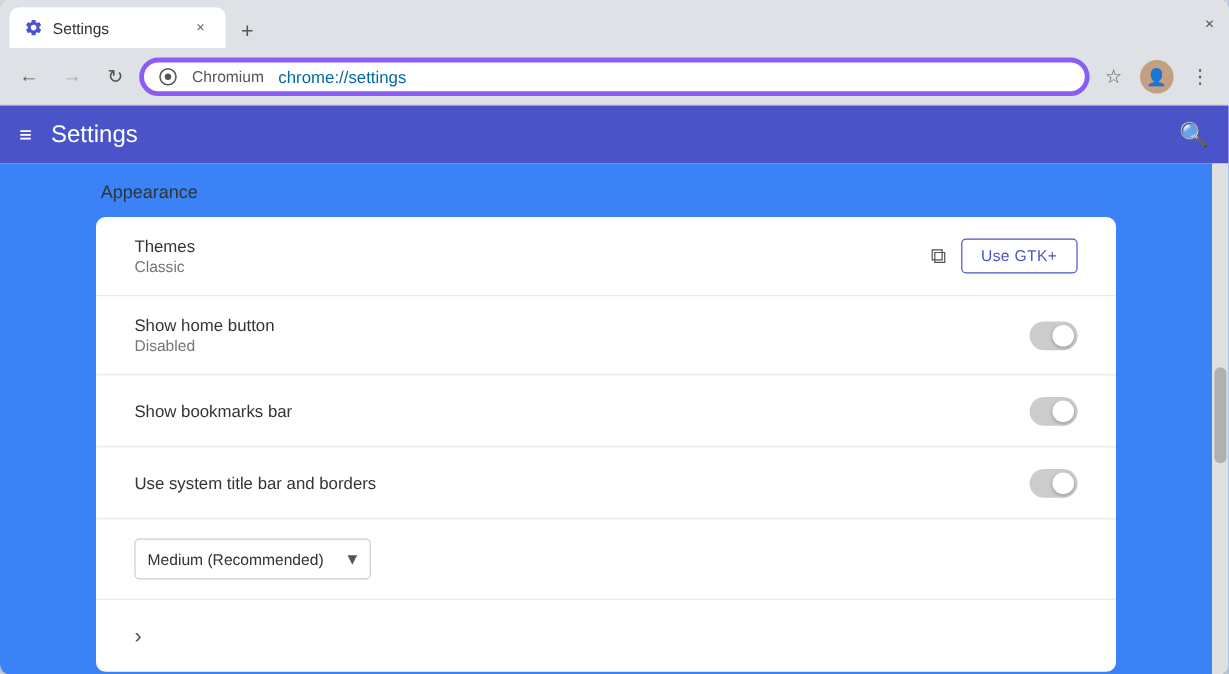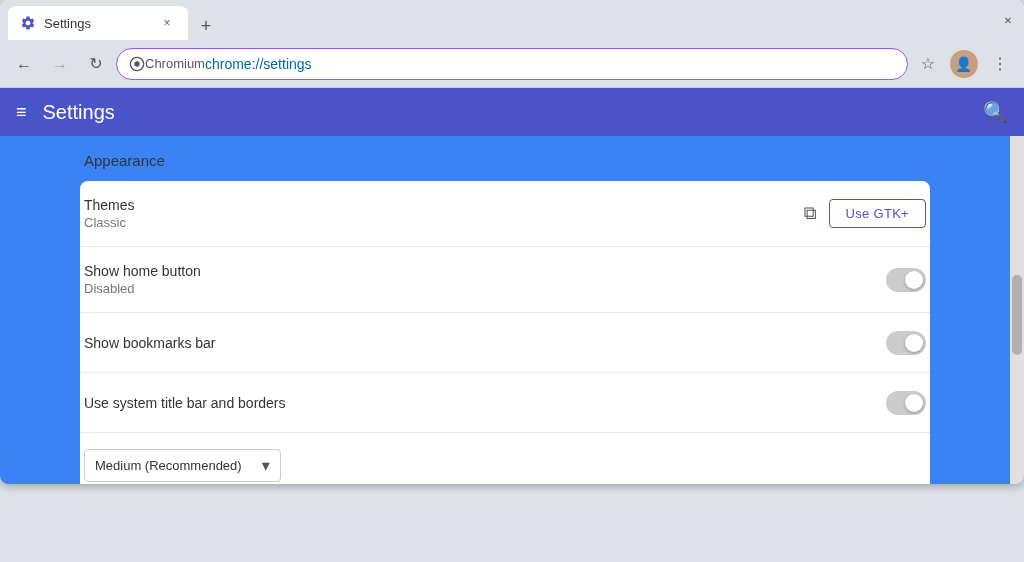--- a/index.html
+++ b/index.html
@@ -7,21 +7,21 @@
       font-family: 'Segoe UI', Arial, sans-serif;
       background: #dee1e6;
       width: 1024px;
       height: 562px;
       overflow: hidden;
     }
 
     
     .browser-window {
       width: 1024px;
-      height: 484px;
+      height: 562px;
       border-radius: 8px;
       overflow: hidden;
       display: flex;
       flex-direction: column;
       box-shadow: 0 2px 10px rgba(0,0,0,0.3);
       background: #fff;
     }
 
     
     .title-bar {
@@ -121,26 +121,26 @@
       justify-content: center;
       cursor: pointer;
       color: #555;
       font-size: 16px;
     }
     .nav-btn.disabled { color: #aaa; cursor: default; }
     .address-bar {
       flex: 1;
       height: 32px;
       background: #fff;
-      border: 1px solid #8b5cf6;
+      border: 4px solid #8b5cf6;
       border-radius: 16px;
       display: flex;
       align-items: center;
       padding: 0 12px;
-      gap: 0;
+      gap: 12px;
     }
     .address-secure {
       color: #555;
       font-size: 13px;
       font-weight: 500;
     }
     .address-url {
       color: #0369a1;
       font-size: 14px;
     }
@@ -226,21 +226,21 @@
 
     .settings-card {
       background: #fff;
       border-radius: 8px;
       overflow: hidden;
     }
 
     .settings-row {
       display: flex;
       align-items: center;
-      padding: 16px 4px;
+      padding: 16px 32px;
       border-bottom: 1px solid #e8e8e8;
       min-height: 60px;
     }
     .settings-row:last-child {
       border-bottom: none;
     }
 
     .row-content {
       flex: 1;
     }

